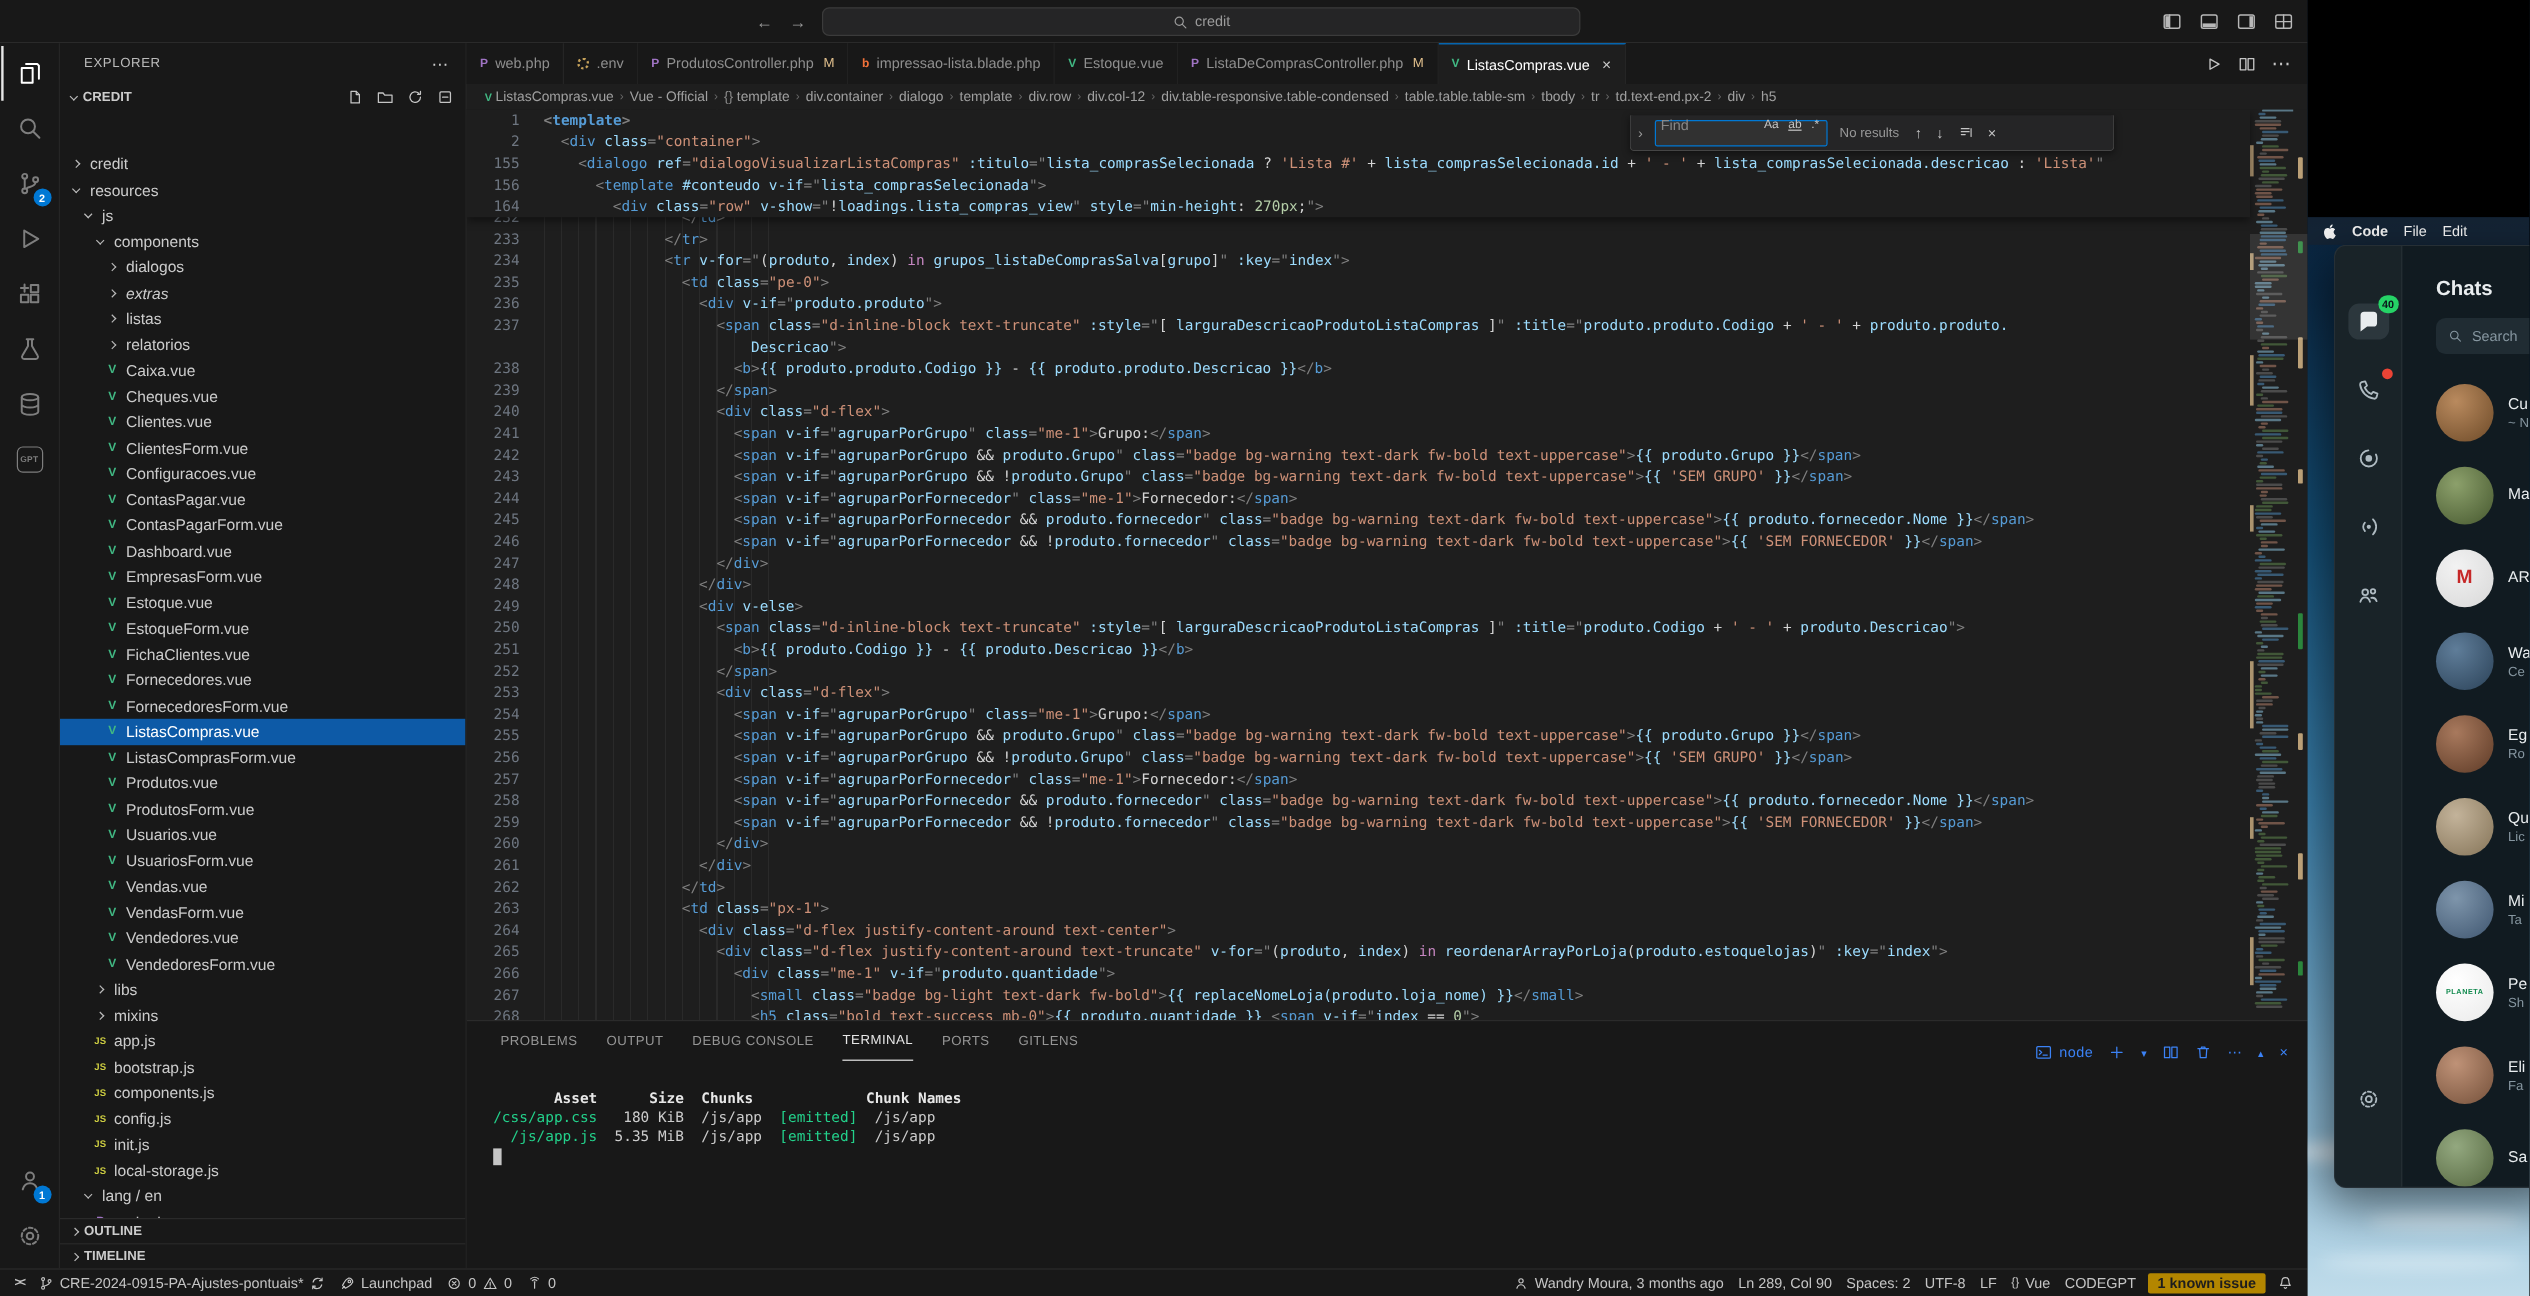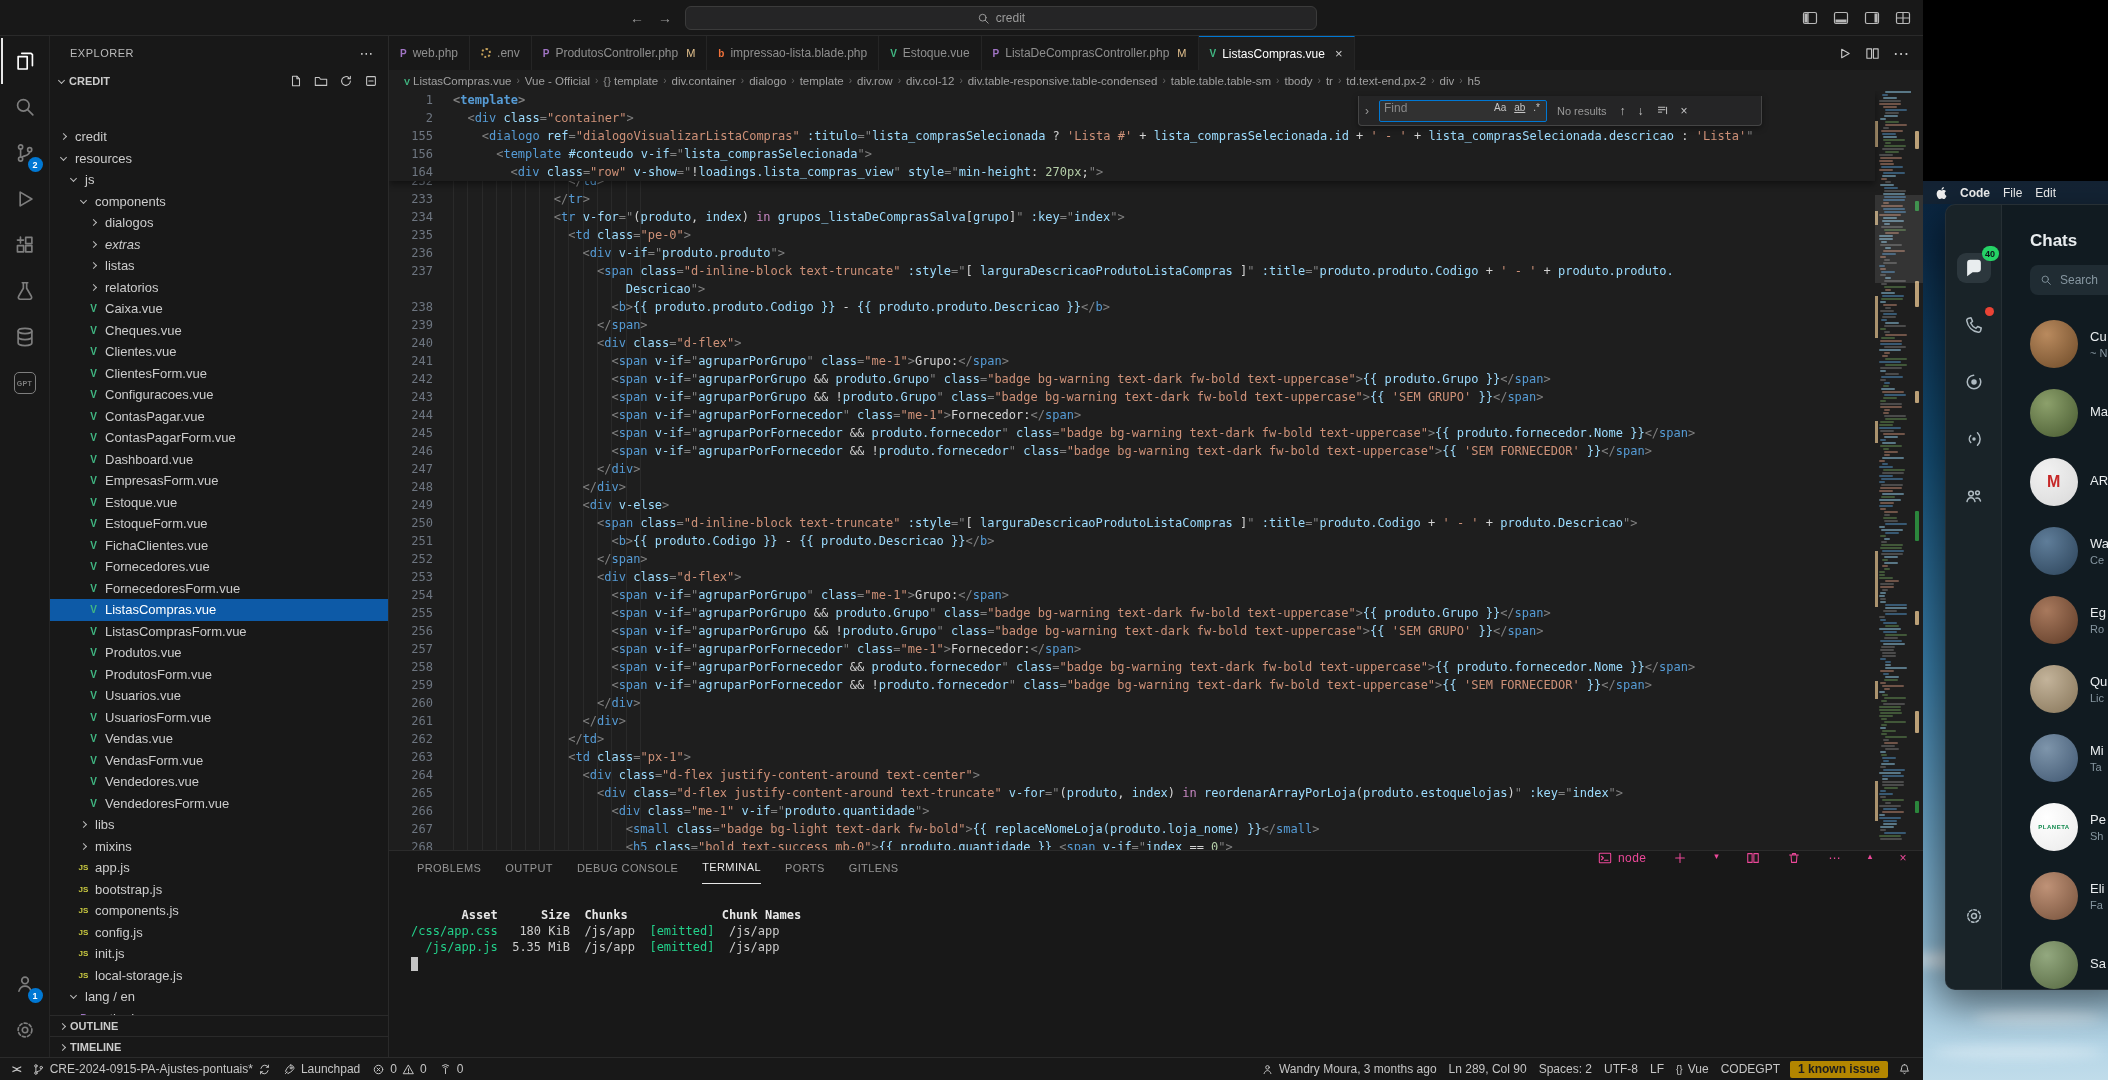--- a/index.html
+++ b/index.html
@@ -69,32 +69,32 @@
 
   #minimap{position:absolute;right:12px;top:0;width:36px;bottom:0;overflow:hidden;opacity:.85}
   .mmrow{height:2px;margin-bottom:1px;border-radius:1px}
   .mmgit{position:absolute;width:3px;left:0;background:#e2c08d;opacity:.85}
   #mmslider{position:absolute;right:0;top:104px;width:48px;height:88px;background:rgba(255,255,255,.1);z-index:3}
   #ruler{position:absolute;right:0;top:0;width:12px;bottom:0}
   .rmark{position:absolute;width:4px;left:4px;border-radius:1px}
 
   #findwidget{position:absolute;left:969px;top:5px;width:404px;height:30px;background:#252526;border:1px solid #454545;border-top:none;border-radius:0 0 4px 4px;box-shadow:0 2px 6px rgba(0,0,0,.4);z-index:6;display:flex;align-items:center;gap:6px;padding:0 6px 0 2px}
   .fw-grip{color:#999;font-size:12px;width:12px;text-align:center}
-  .fw-input{width:168px;height:22px;background:#313131;border:1px solid #0078d4;border-radius:2px;display:flex;align-items:flex-start;padding:0 4px;gap:4px}
+  .fw-input{width:144px;height:22px;background:#313131;border:1px solid #0078d4;border-radius:2px;display:flex;align-items:flex-end;padding:10px 4px;gap:4px}
   .fw-ph{color:#888;font-size:12px;flex:1}
   .fw-opt{color:#c5c5c5;font-size:10px;padding:1px 2px;border-radius:2px}
   .fw-opt.u{text-decoration:underline}
   .fw-res{color:#999;font-size:11px;margin:0 4px;white-space:nowrap}
   .fw-btn{color:#c5c5c5;font-size:12px;padding:0 3px;display:flex;align-items:center}
 
   #panel{position:absolute;left:0;right:0;bottom:0;height:207px;background:#181818;border-top:1px solid #2b2b2b}
   .panel-tabs{height:33px;display:flex;align-items:stretch;padding-left:28px;gap:24px;font-size:11px;color:#969696;letter-spacing:.4px}
   .ptab{display:flex;align-items:center}
   .ptab.active{color:#e7e7e7;border-bottom:1px solid #e7e7e7}
-  .panel-right{margin-left:auto;display:flex;align-items:flex-start;gap:27px;padding-right:16px;color:#ec4899;font-size:12px}
+  .panel-right{margin-left:auto;display:flex;align-items:flex-end;gap:13px;padding-right:16px;color:#3b82f6;font-size:12px}
   .pr-node{display:flex;align-items:center;gap:6px}
   #terminal{position:absolute;left:22px;top:40px;right:8px;bottom:2px;font:12px/16px "DejaVu Sans Mono",monospace;color:#ccc}
   .done-chip{display:inline-block;background:#2ea043;color:#06230d;font-weight:bold;padding:0 5px;border-radius:2px;margin-right:9px;font-size:11px}
   .t-time{position:absolute;left:1386px;top:0;color:#c8c8c8}
   .tk-tg{color:#23d18b;font-weight:normal}.tk-tw{color:#cccccc}
   .t-head{font-weight:bold;color:#e8e8e8;white-space:pre}
   .t-row{white-space:pre}
   .cursorblock{display:inline-block;width:7px;height:14px;background:#c5c5c5;vertical-align:middle}
 
   #statusbar{position:absolute;left:0;right:0;bottom:0;height:23px;background:#181818;border-top:1px solid #2b2b2b;display:flex;align-items:center;font-size:12px;color:#c5c5c5;padding:0 6px}

